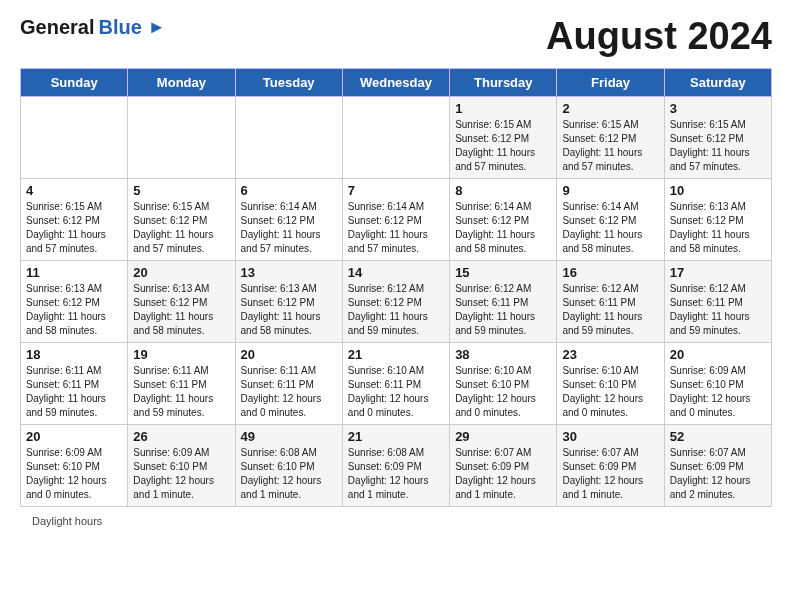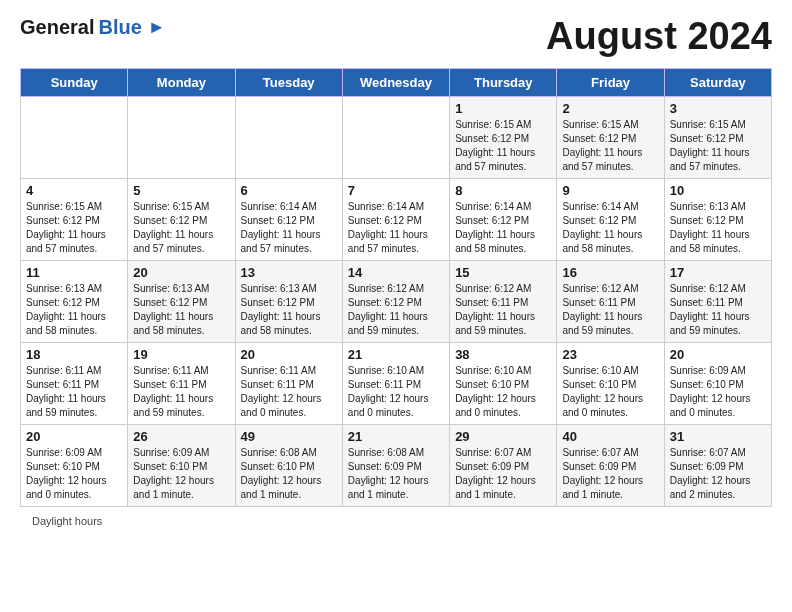--- a/index.html
+++ b/index.html
@@ -264,25 +264,25 @@
 Daylight: 12 hours
 and 1 minute.</span></td>
         <td><span class="day-num">21</span><span class="day-info" style="white-space: pre-line;">Sunrise: 6:08 AM
 Sunset: 6:09 PM
 Daylight: 12 hours
 and 1 minute.</span></td>
         <td><span class="day-num">29</span><span class="day-info" style="white-space: pre-line;">Sunrise: 6:07 AM
 Sunset: 6:09 PM
 Daylight: 12 hours
 and 1 minute.</span></td>
-        <td><span class="day-num">40</span><span class="day-info" style="white-space: pre-line;">Sunrise: 6:07 AM
-Sunset: 6:09 PM
-Daylight: 12 hours
-and 1 minute.</span></td>
-        <td><span class="day-num">31</span><span class="day-info" style="white-space: pre-line;">Sunrise: 6:07 AM
+        <td><span class="day-num">30</span><span class="day-info" style="white-space: pre-line;">Sunrise: 6:07 AM
+Sunset: 6:09 PM
+Daylight: 12 hours
+and 1 minute.</span></td>
+        <td><span class="day-num">52</span><span class="day-info" style="white-space: pre-line;">Sunrise: 6:07 AM
 Sunset: 6:09 PM
 Daylight: 12 hours
 and 2 minutes.</span></td>
       </tr>
     </tbody>
 </table>
 
 <div class="footer">
   <div class="footer-item">
     <span>Daylight hours</span>

